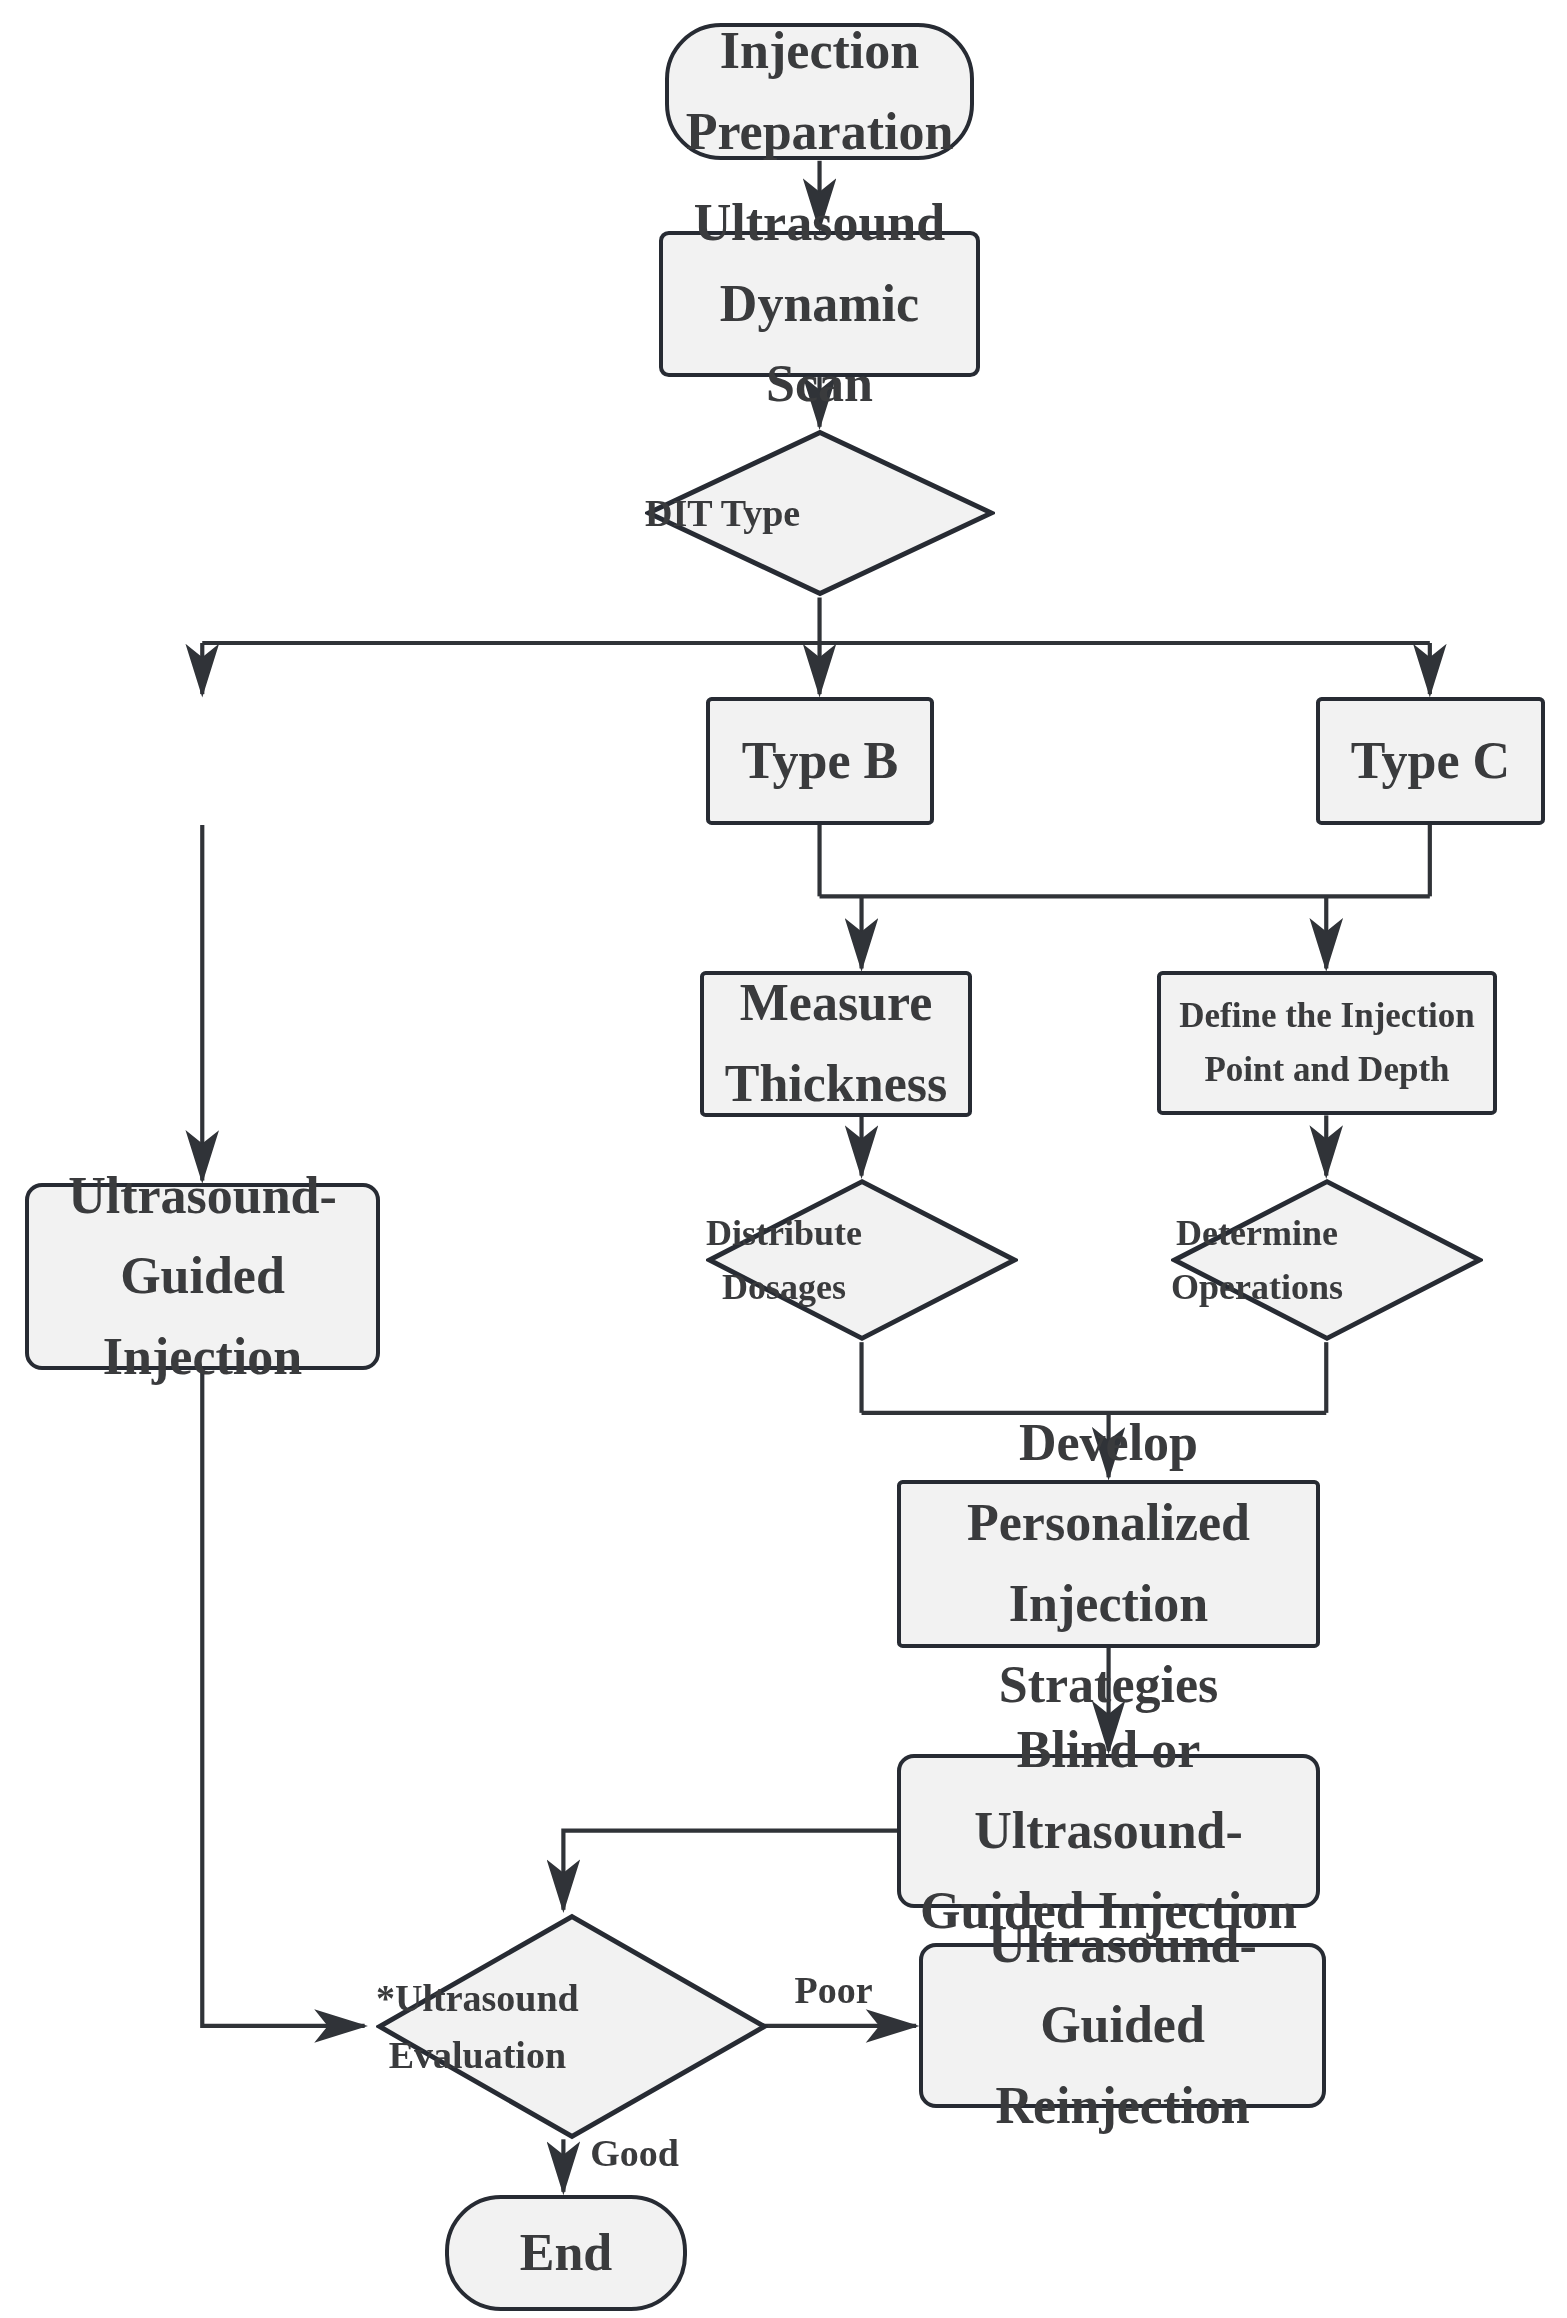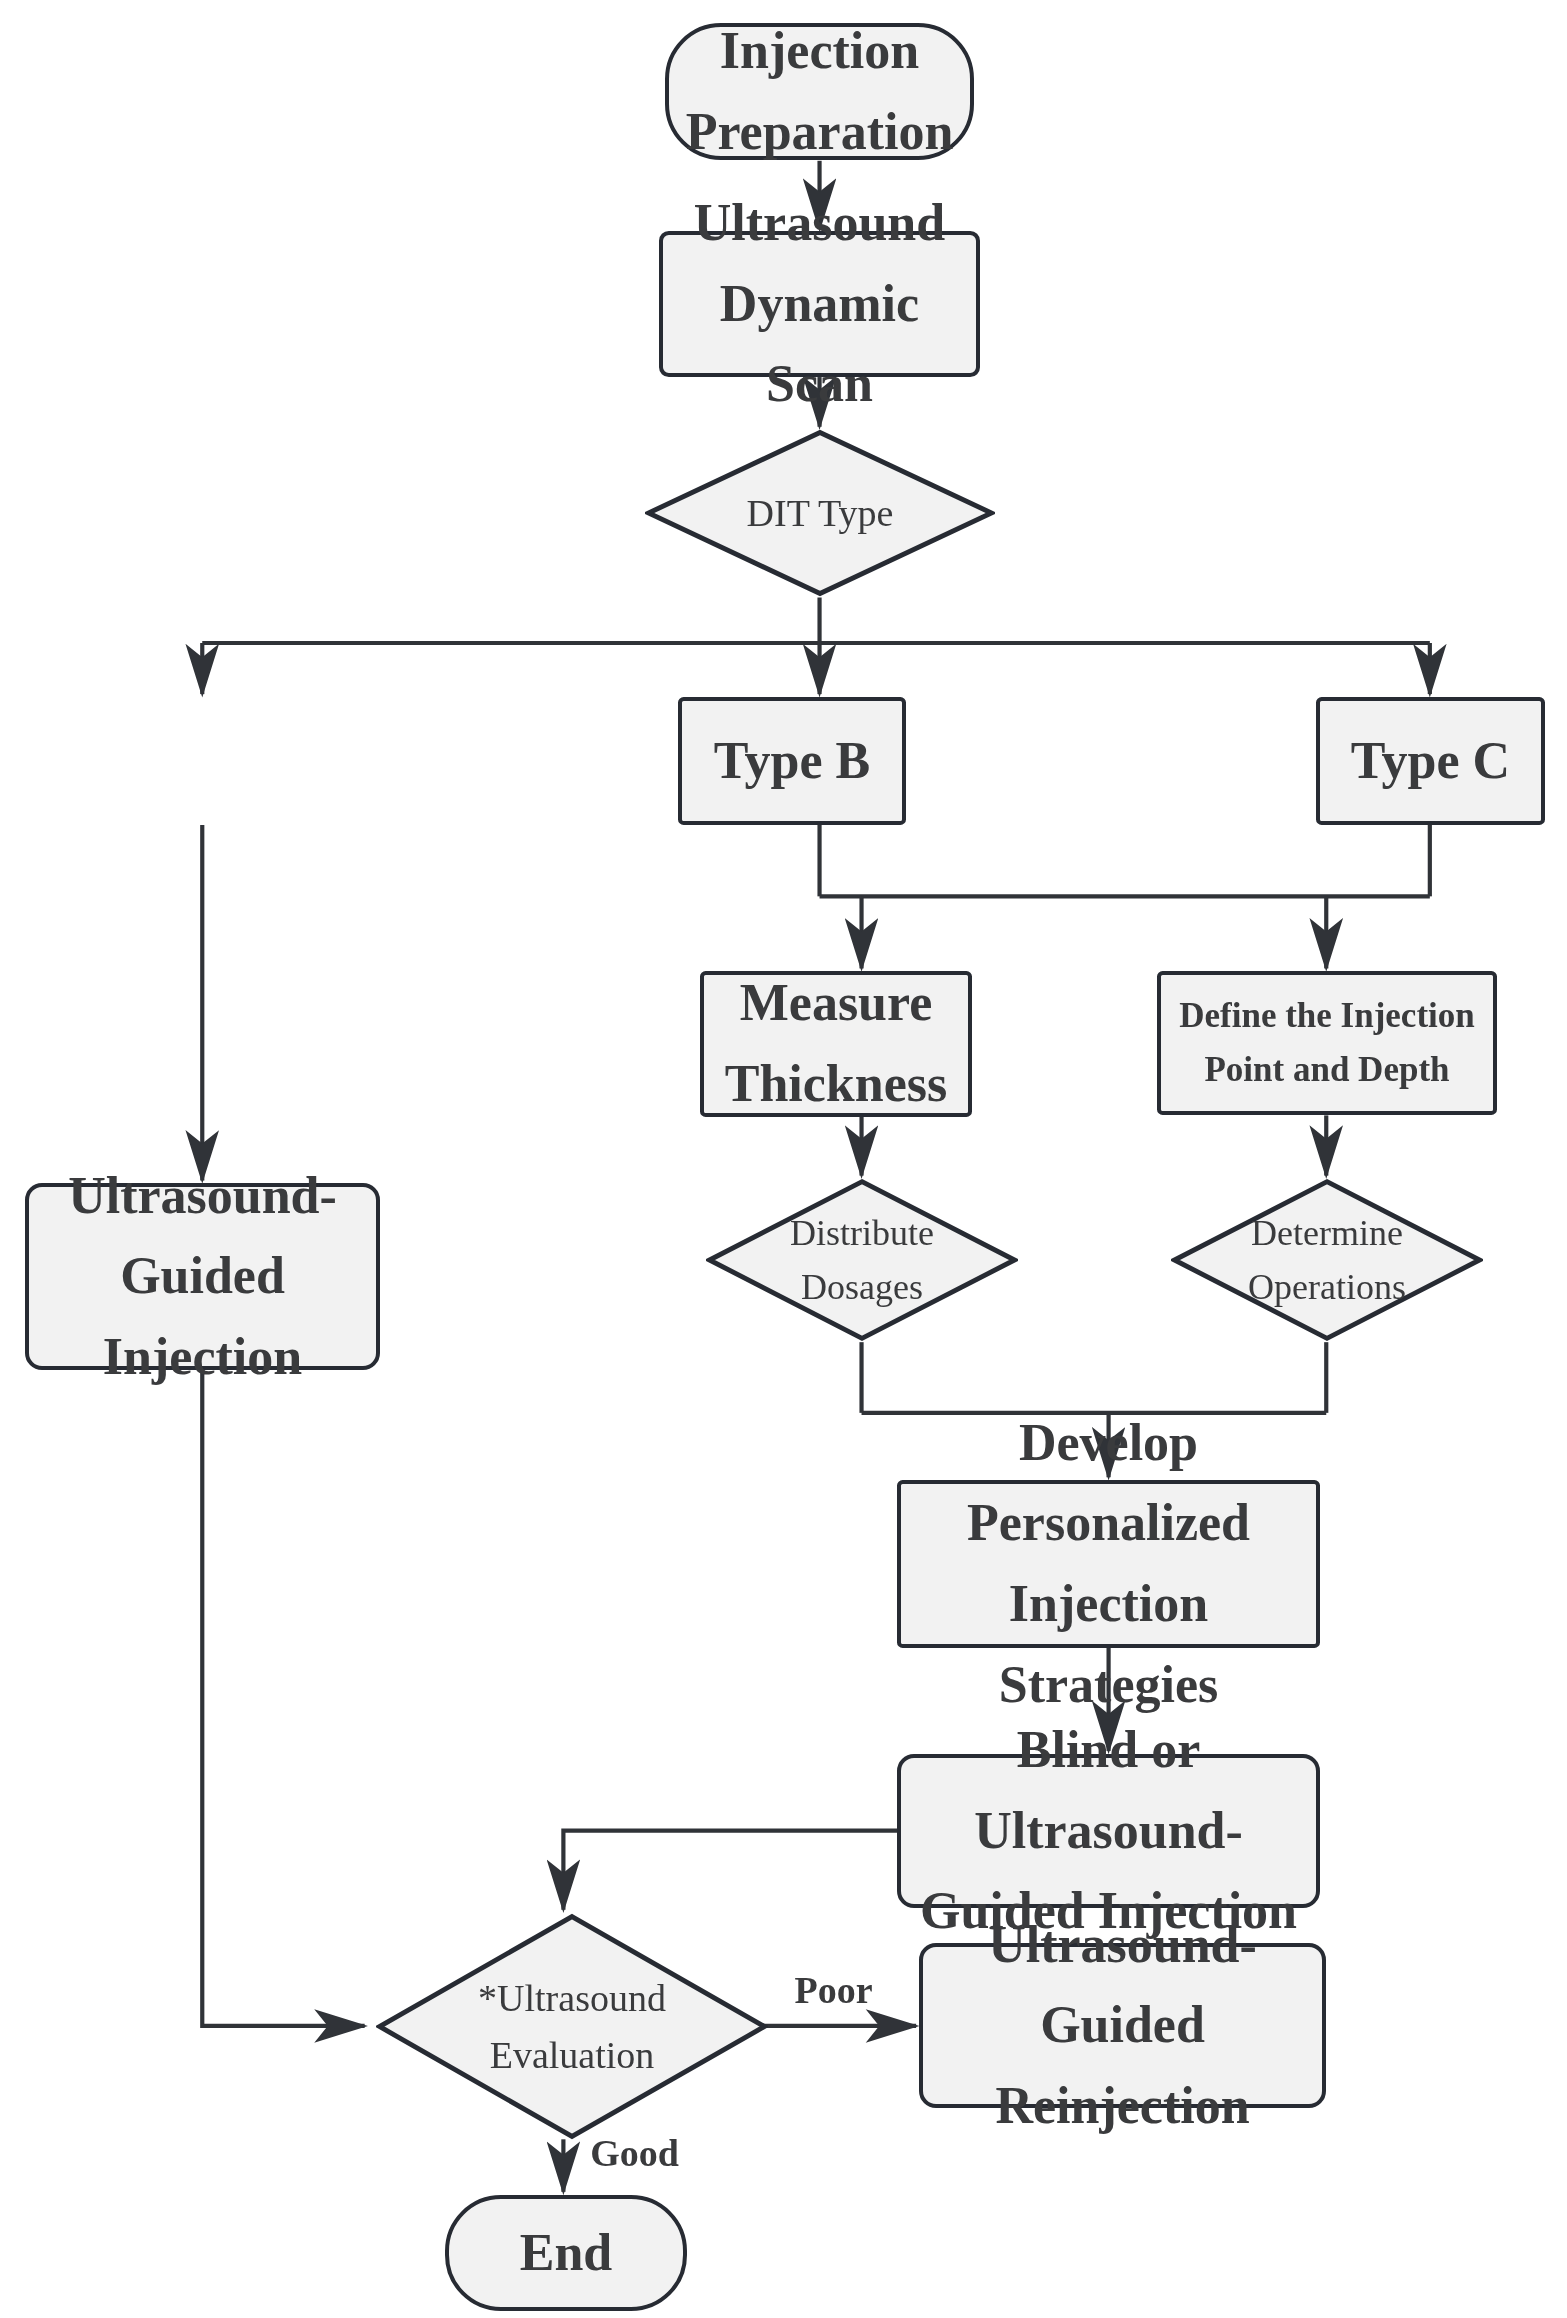--- a/index.html
+++ b/index.html
@@ -11,22 +11,22 @@
           font-family:"Liberation Serif","DejaVu Serif",serif;}
   .edges{position:absolute;left:0;top:0;width:1567px;height:2319px;pointer-events:none;}
   .edges polyline, .edges line{fill:none;stroke:var(--connector);stroke-width:6;}
   .arrowhead{fill:var(--connector);}
   .node{position:absolute;box-sizing:border-box;display:flex;align-items:center;justify-content:center;
         text-align:center;background:var(--node_fill);border:4.9px solid var(--node_border);
         color:var(--text);font-weight:700;font-size:52px;line-height:1.55;white-space:pre-line;}
   .terminator{border-radius:56px;}
   .rounded{border-radius:17px;}
   .process{border-radius:5.6px;}
-  .diamond{position:absolute;box-sizing:border-box;display:flex;align-items:center;justify-content:center;
-           text-align:center;color:var(--text);font-weight:400;font-size:38px;line-height:1.5;
+  .diamond{position:absolute;box-sizing:border-box;display:flex;align-items:center;
+           text-align:center;color:var(--text);font-weight:700;font-size:38px;line-height:1.5;
            white-space:pre-line;background:transparent;border:none;}
   .diamond > svg{position:absolute;left:0;top:0;width:100%;height:100%;}
   .diamond-shape{fill:var(--node_fill);stroke:var(--node_border);stroke-width:7;stroke-linejoin:miter;}
   .diamond .lbl{position:relative;}
   .edge-label{position:absolute;color:var(--text);font-weight:700;font-size:38px;line-height:1;
               text-align:center;}
 </style>
 </head>
 <body>
 
@@ -84,21 +84,21 @@
 Dynamic Scan</div>
 
   <div class="diamond" style="left:645px;top:429px;width:350px;height:168px;">
     <svg viewBox="0 0 500 240">
       <polygon class="diamond-shape" points="250,5 495,120 250,235 5,120"></polygon>
     </svg>
     <span class="lbl">DIT Type</span>
   </div>
 
 
-  <div class="node process" style="left:678px;top:697px;width:228px;height:128px;">Type B</div>
+  <div class="node process" style="left:706px;top:697px;width:228px;height:128px;">Type B</div>
 
   <div class="node process" style="left:1316px;top:697px;width:229px;height:128px;">Type C</div>
 
   <div class="node process" style="left:700px;top:971px;width:272px;height:146px;">Measure
 Thickness</div>
 
   <div class="node process" style="left:1157px;top:971px;width:340px;height:144px;font-size:35px;">Define the Injection
 Point and Depth</div>
 
   <div class="diamond" style="left:706px;top:1178px;width:312px;height:164px;font-size:36px;">

